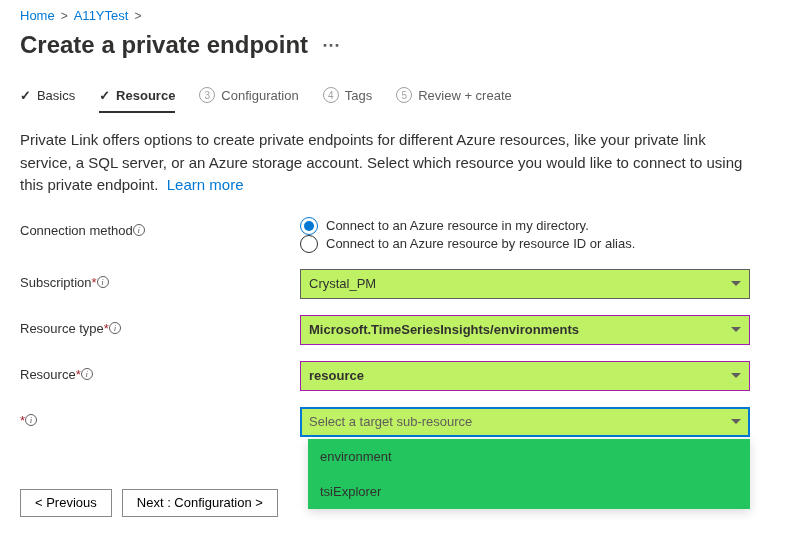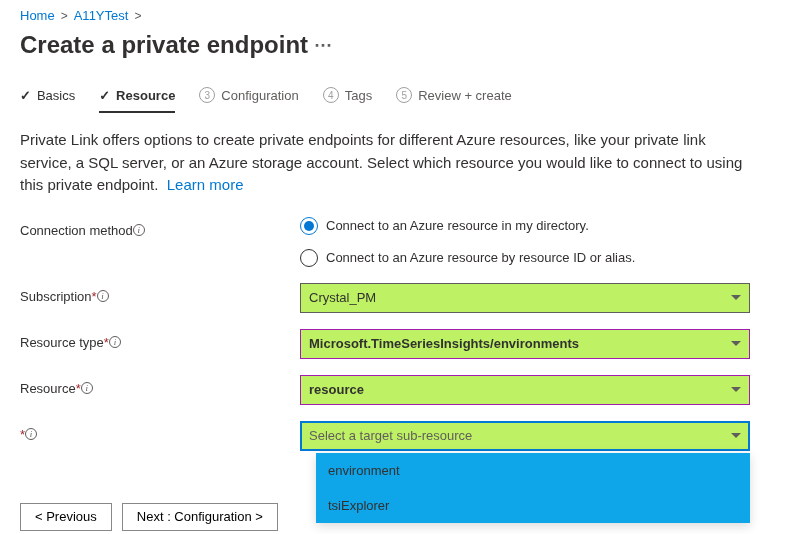--- a/index.html
+++ b/index.html
@@ -20,21 +20,21 @@
   }
   .breadcrumb a { color: #0078d4; text-decoration: none; }
   .breadcrumb .chev { color: #605e5c; font-size: 12px; }
   h1.title {
     font-size: 24px;
     font-weight: 600;
     color: #323130;
     margin-bottom: 28px;
     display: flex;
     align-items: center;
-    gap: 6px;
+    gap: 14px;
   }
   .ellipsis { font-size: 18px; color: #605e5c; letter-spacing: 1px; }
   .tabs {
     display: flex;
     gap: 24px;
     border-bottom: none;
     margin-bottom: 16px;
     align-items: center;
   }
   .tab {
@@ -87,21 +87,21 @@
     border-radius: 50%;
     align-items: center;
     justify-content: center;
     font-size: 9px;
     color: #605e5c;
     font-style: italic;
     font-family: serif;
     line-height: 1;
   }
   .form-control { flex: 1; max-width: 450px; position: relative; }
-  .radiogroup { display: flex; flex-direction: column; gap: 14px; }
+  .radiogroup { display: flex; flex-direction: column; gap: 0; }
   .radio-opt { display: flex; align-items: center; gap: 8px; font-size: 13px; }
   .radio-outer {
     width: 18px; height: 18px; border-radius: 50%;
     border: 1px solid #323130; display: inline-flex;
     align-items: center; justify-content: center;
   }
   .radio-outer.sel { border-color: #0078d4; }
   .radio-inner {
     width: 10px; height: 10px; border-radius: 50%; background: #0078d4;
   }
@@ -121,22 +121,22 @@
   .select-box .val { color: #323130; }
   .select-box .placeholder { color: #605e5c; }
   .chevron-down {
     width: 0; height: 0;
     border-left: 5px solid transparent;
     border-right: 5px solid transparent;
     border-top: 5px solid #605e5c;
   }
   .dropdown {
     position: absolute;
-    top: 32px; left: 16px; right: 0;
-    background: #0ea5e9;
+    top: 32px; left: 8px; right: 0;
+    background: #22c55e;
     box-shadow: 0 3px 10px rgba(0,0,0,0.15);
     z-index: 10;
   }
   .dropdown-item {
     padding: 10px 12px;
     font-size: 13px;
   }
   .footer {
     display: flex;
     gap: 10px;

